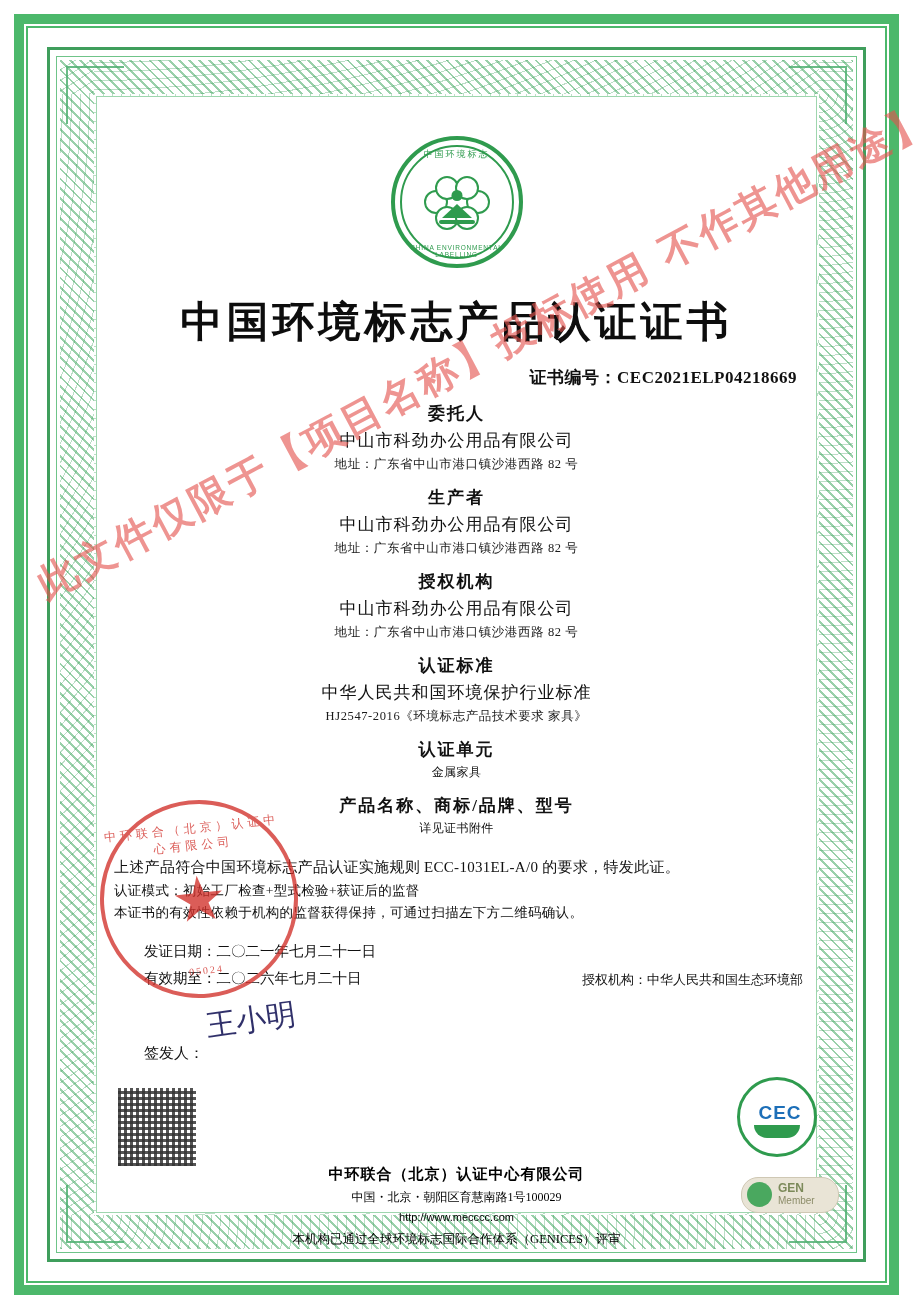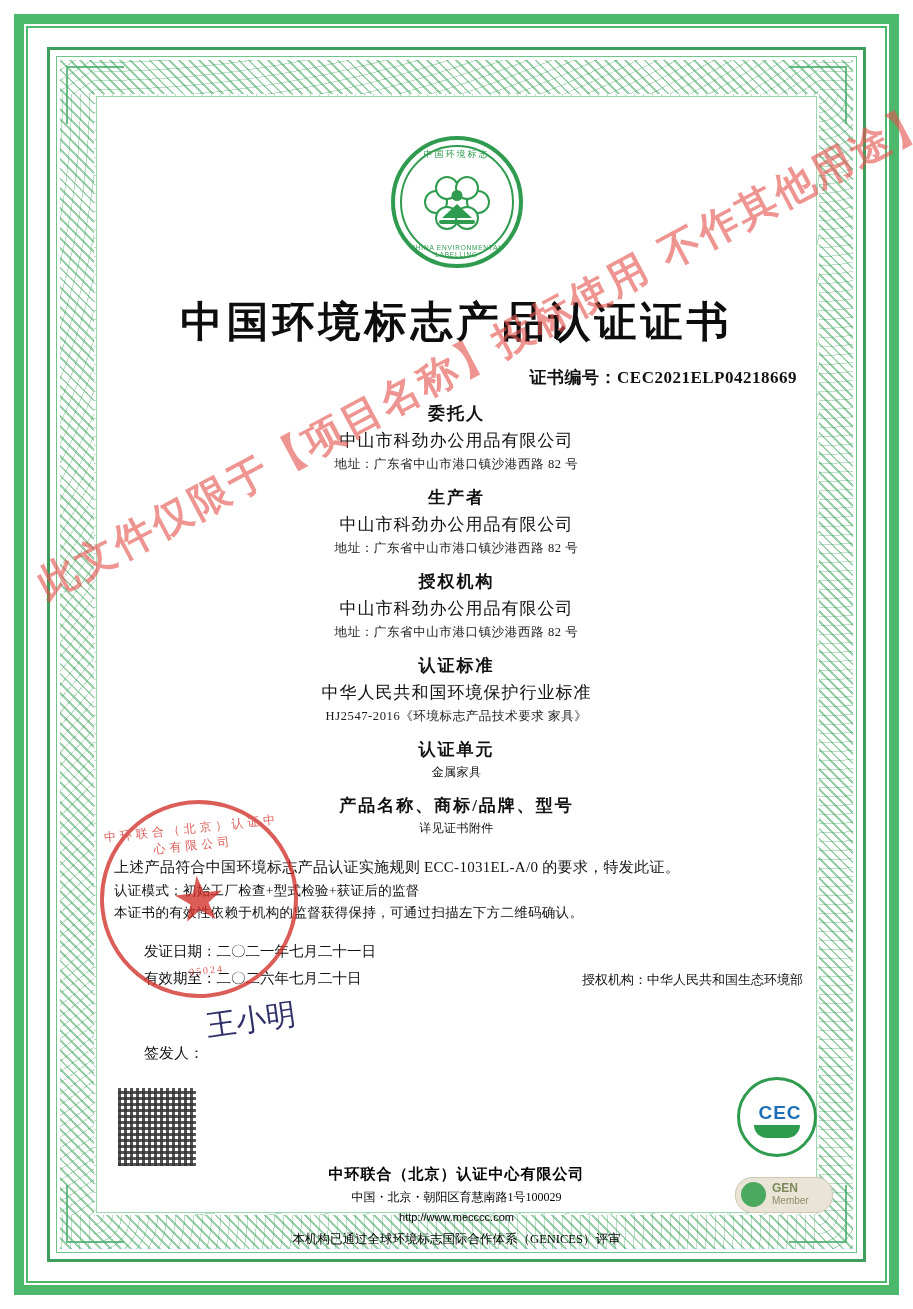--- a/index.html
+++ b/index.html
@@ -358,21 +358,21 @@
   }
   .cec-badge .cec-wave {
     position: absolute;
     left: 14px; right: 14px; bottom: 16px;
     height: 13px;
     background: #2f9b4e;
     border-radius: 0 0 30px 30px;
   }
   .gen-badge {
     position: absolute;
-    right: 80px; bottom: 96px;
+    right: 74px; bottom: 96px;
     width: 96px; height: 34px;
     border-radius: 17px;
     background: #e9e4d6;
     border: 1px solid #cfc8b4;
   }
   .gen-badge .gen-dot {
     position: absolute;
     left: 5px; top: 4px;
     width: 25px; height: 25px;
     border-radius: 50%;

